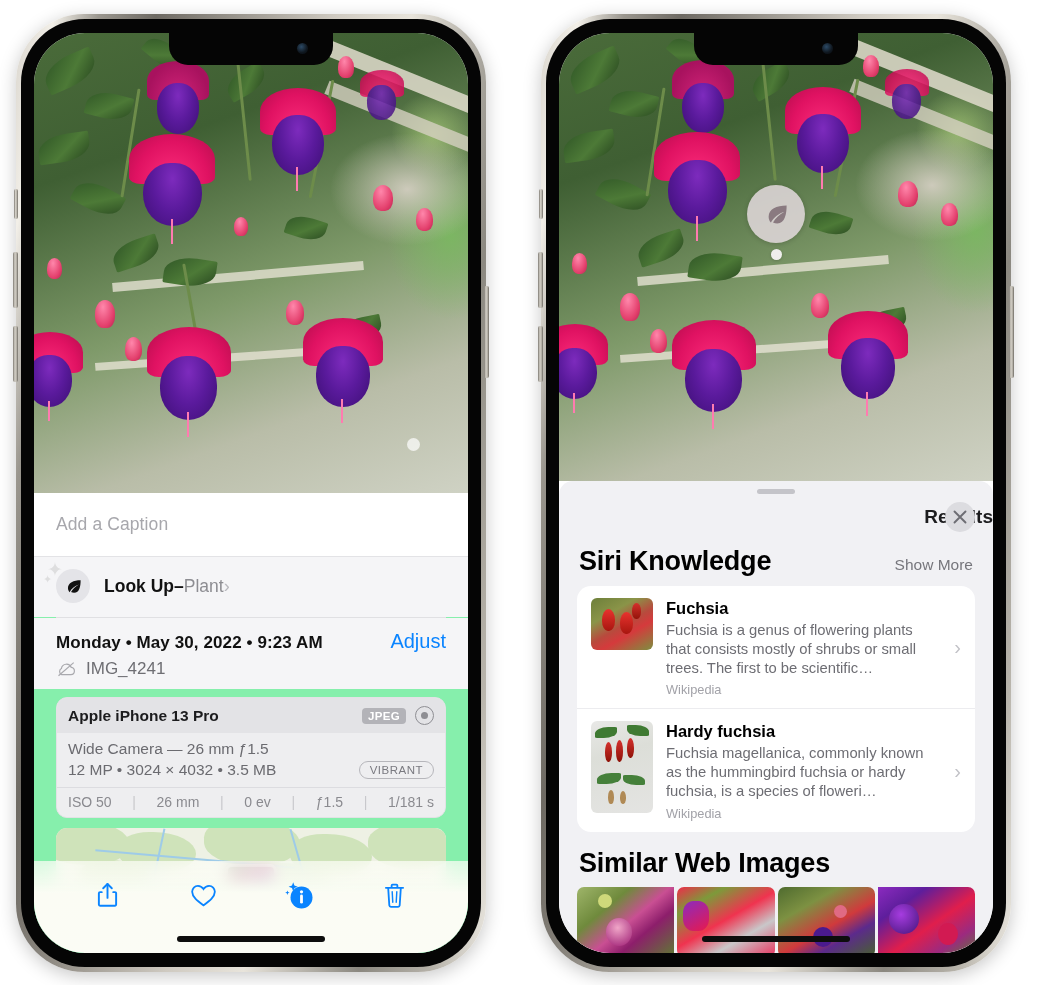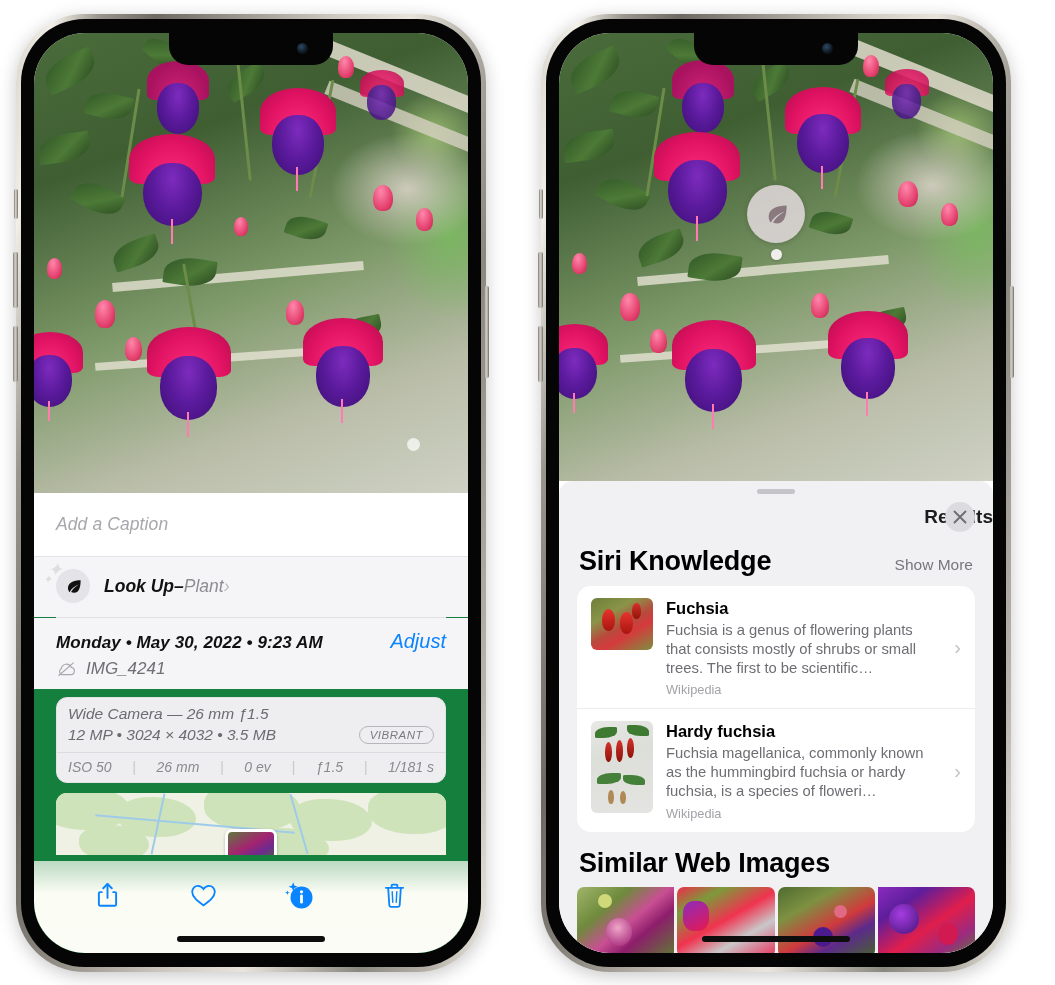--- a/index.html
+++ b/index.html
@@ -101,21 +101,21 @@
     background: #ff7bb0;
   }
   .bud {
     position: absolute;
     background: radial-gradient(ellipse at 40% 25%, #ff87ab, #e33f6c 65%, #b42350);
     border-radius: 50% 50% 40% 40%;
   }
   .rail { position: absolute; background: rgba(232,228,214,0.78); }
 
   
-  .sheet { position: absolute; left: 0; right: 0; bottom: 0; background: #15803d; font-style: italic; }
+  .sheet { position: absolute; left: 0; right: 0; bottom: 0; background: #86efac; }
   .caption-row {
     height: 64px; display: flex; align-items: center;
     padding: 0 22px; background: #ffffff;
     border-bottom: 1px solid #e3e3e6;
   }
   .caption-placeholder { font-size: 17.5px; color: #a7a7ac; letter-spacing: .1px; }
 
   .lookup-row {
     background: #f5f5f7;
     padding: 12px 22px 14px 22px;
@@ -397,20 +397,29 @@
             <div class="meta-file">
               <svg width="21" height="16" viewBox="0 0 26 20">
                 <path d="M7 17h11.5A4.5 4.5 0 0 0 19 8.05 6.5 6.5 0 0 0 6.6 9.4 4.2 4.2 0 0 0 7 17z" fill="none" stroke="#a9a9ae" stroke-width="1.5"></path>
                 <line x1="3" y1="18.5" x2="22" y2="2" stroke="#a9a9ae" stroke-width="1.5"></line>
               </svg>
               <span class="fn">IMG_4241</span>
             </div>
           </div>
 
           <div class="camcard">
+            <div class="camcard-head">
+              <span class="title">Apple iPhone 13 Pro</span>
+              <span class="right">
+                <span class="tag-jpeg">JPEG</span>
+                <span class="raw-icon">
+                    <i></i>
+                  </span>
+              </span>
+            </div>
             <div class="camcard-body">
               <div class="cam-line1">Wide Camera — 26 mm ƒ1.5</div>
               <div class="cam-line2">
                 <span class="txt">12 MP • 3024 × 4032 • 3.5 MB</span>
                 <span class="tag-vibrant">VIBRANT</span>
               </div>
             </div>
             <div class="camcard-foot">
               <span>ISO 50</span>
               <span class="sep">|</span>

